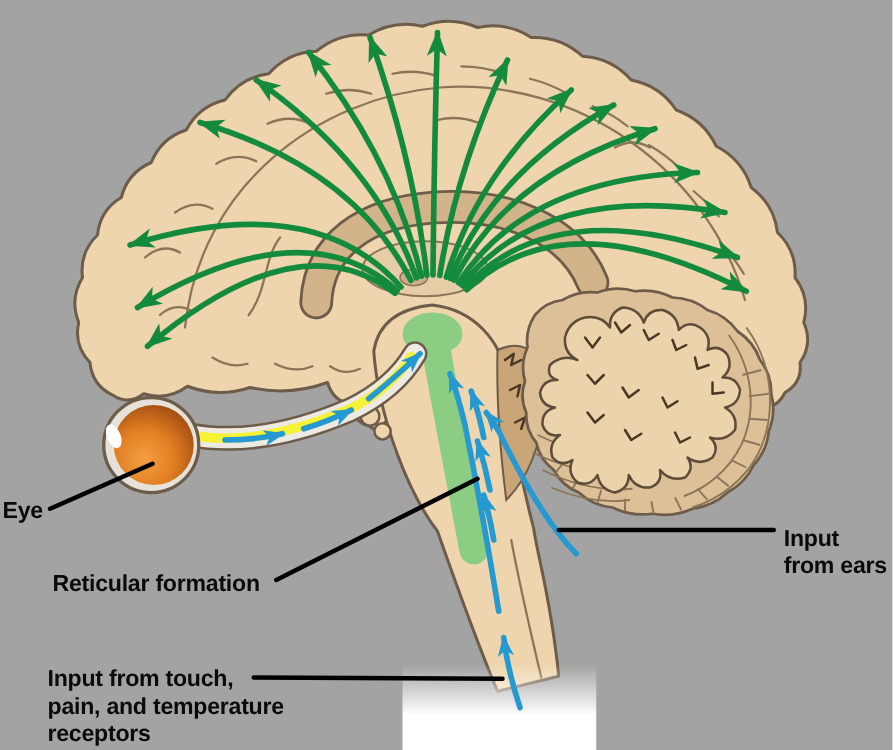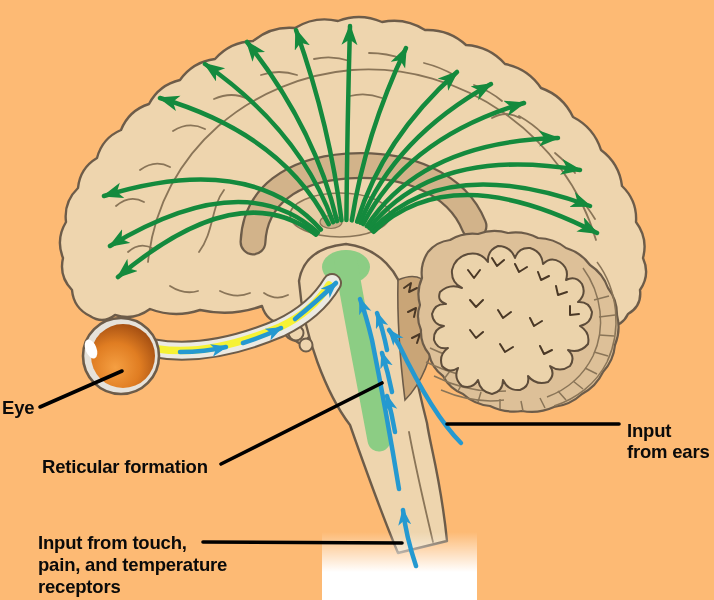--- a/index.html
+++ b/index.html
@@ -1,16 +1,16 @@
 <!DOCTYPE html>
 <html style="--green: #148a3d; --light_green: #8ccd84; --blue: #2599d0; --yellow: #f6f235; --cortex: #eed5ae; --cortex_outline: #6d5c49; --band: #d2b38a; --band_inner: #e7cda5; --band_hole: #cab089; --deep: #c9a577; --cerebellum_outer: #ddc098; --cerebellum_inner: #ebd3ab; --gyri: #8a7558; --iris_light: #f59f42; --iris_mid: #d06f1a; --iris_dark: #8c3c0c; --sclera: #e6e2da; --nerve_fill: #eceae2; --label: #0a0a0a;"><head>
 <meta charset="utf-8">
 <style>
   html,body{margin:0;padding:0;background:#fff;}
-  .canvas{width:714px;height:600px;background:#fdba74;position:relative;overflow:hidden;
+  .canvas{width:714px;height:600px;background:#a3a3a3;position:relative;overflow:hidden;
           font-family:"Liberation Sans",sans-serif;}
   svg{display:block;}
   text.lbl{font-family:"Liberation Sans",sans-serif;font-weight:700;font-size:18.5px;
            fill:var(--label);letter-spacing:-0.2px;}
   .leader{stroke:#000;stroke-width:3.6;stroke-linecap:round;fill:none;}
   .gyri{stroke:var(--gyri);stroke-width:1.8;fill:none;stroke-linecap:round;}
   .crevice{stroke:#4a3826;stroke-width:2;fill:none;stroke-linecap:round;stroke-linejoin:round;}
   .stri{stroke:var(--gyri);stroke-width:1.5;fill:none;}
 </style>
 </head>

